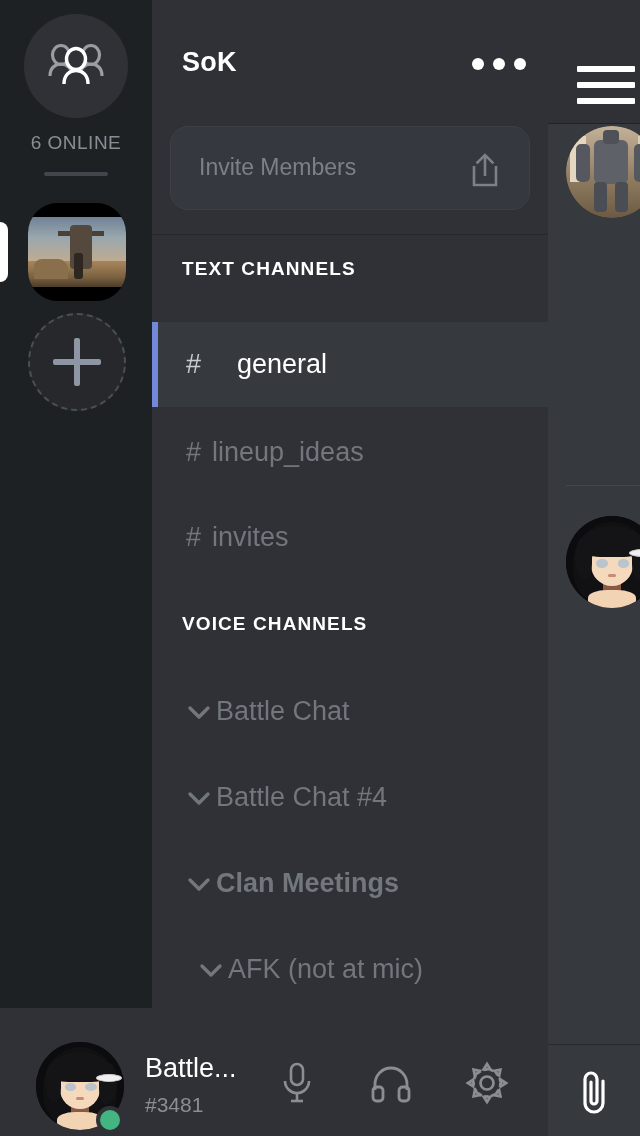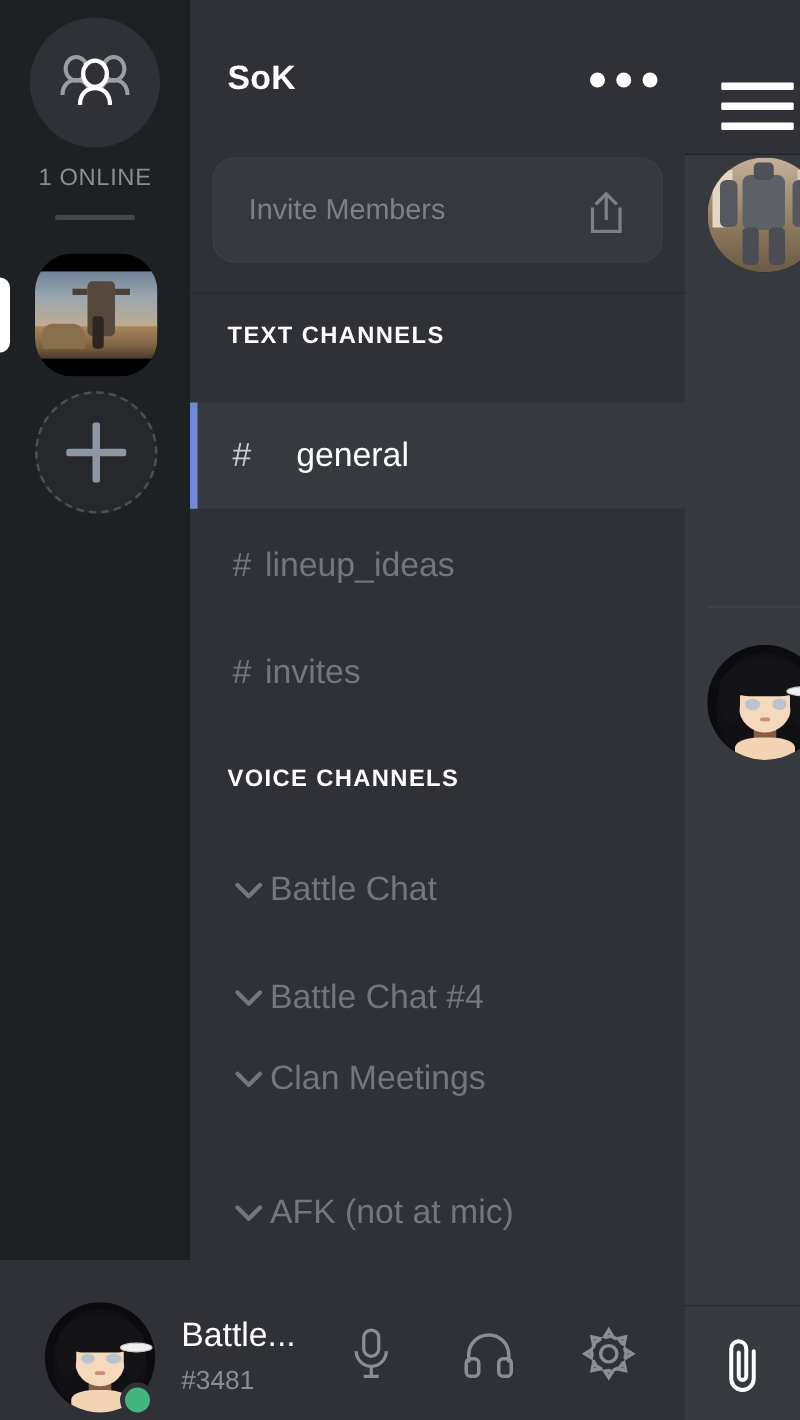--- a/index.html
+++ b/index.html
@@ -227,21 +227,21 @@
       <svg width="58" height="48" viewBox="0 0 58 48">
         <ellipse cx="14" cy="13" rx="8.5" ry="9.5" fill="none" stroke="#9a9da3" stroke-width="3.2"></ellipse>
         <path d="M3 34 c0-8 5-12 11-12 c6 0 11 4 11 12" fill="none" stroke="#9a9da3" stroke-width="3.2"></path>
         <ellipse cx="44" cy="13" rx="8.5" ry="9.5" fill="none" stroke="#9a9da3" stroke-width="3.2"></ellipse>
         <path d="M33 34 c0-8 5-12 11-12 c6 0 11 4 11 12" fill="none" stroke="#9a9da3" stroke-width="3.2"></path>
         <ellipse cx="29" cy="17" rx="9.5" ry="10.5" fill="#2F3136" stroke="#FFFFFF" stroke-width="3.4"></ellipse>
         <path d="M17 42 c0-9 5.5-13.5 12-13.5 c6.5 0 12 4.5 12 13.5" fill="#2F3136" stroke="#FFFFFF" stroke-width="3.4"></path>
       </svg>
     </div>
 
-    <div class="online-label">1 ONLINE</div>
+    <div class="online-label">6 ONLINE</div>
     <div class="rail-divider"></div>
 
     <div class="server-pill"></div>
     <div class="server-item">
       <div class="thumb-art">
         <div class="thumb-sky"></div>
         <div class="thumb-ground"></div>
         <div class="thumb-rocks"></div>
         <div class="thumb-mech"></div>
         <div class="thumb-figure"></div>
@@ -304,28 +304,28 @@
       <span class="vchan-name">Battle Chat</span>
     </div>
 
     <div class="chan-row" style="top:755px;">
       <svg class="chev" viewBox="0 0 26 26">
         <path d="M4 9 L13 18 L22 9" fill="none" stroke="#72767D" stroke-width="3.4" stroke-linecap="round" stroke-linejoin="round"></path>
       </svg>
       <span class="vchan-name">Battle Chat #4</span>
     </div>
 
-    <div class="chan-row" style="top:820px;">
+    <div class="chan-row" style="top:841px;font-weight:bold;">
       <svg class="chev" viewBox="0 0 26 26">
         <path d="M4 9 L13 18 L22 9" fill="none" stroke="#72767D" stroke-width="3.4" stroke-linecap="round" stroke-linejoin="round"></path>
       </svg>
       <span class="vchan-name">Clan Meetings</span>
     </div>
 
-    <div class="chan-row" style="top:927px;">
+    <div class="chan-row" style="top:927px;padding-left:12px;">
       <svg class="chev" viewBox="0 0 26 26">
         <path d="M4 9 L13 18 L22 9" fill="none" stroke="#72767D" stroke-width="3.4" stroke-linecap="round" stroke-linejoin="round"></path>
       </svg>
       <span class="vchan-name">AFK (not at mic)</span>
     </div>
   </div>
 
   <div class="chat-peek">
 
     <div class="chat-topbar">

